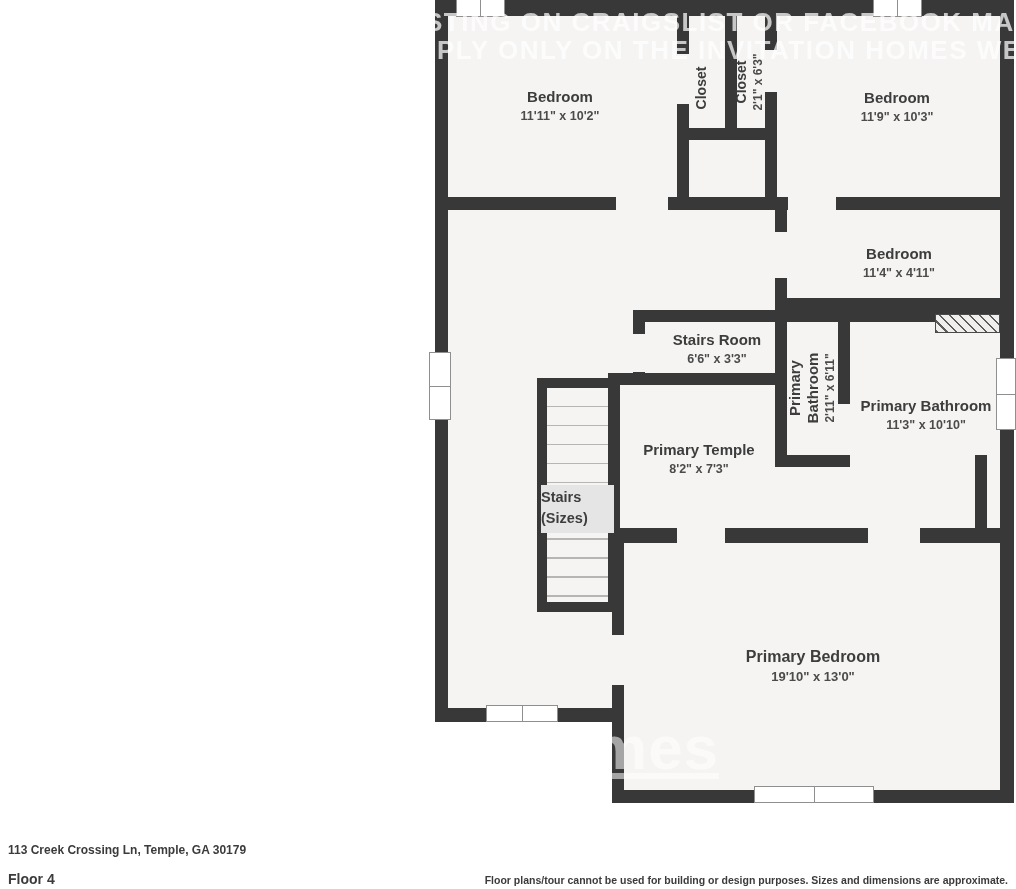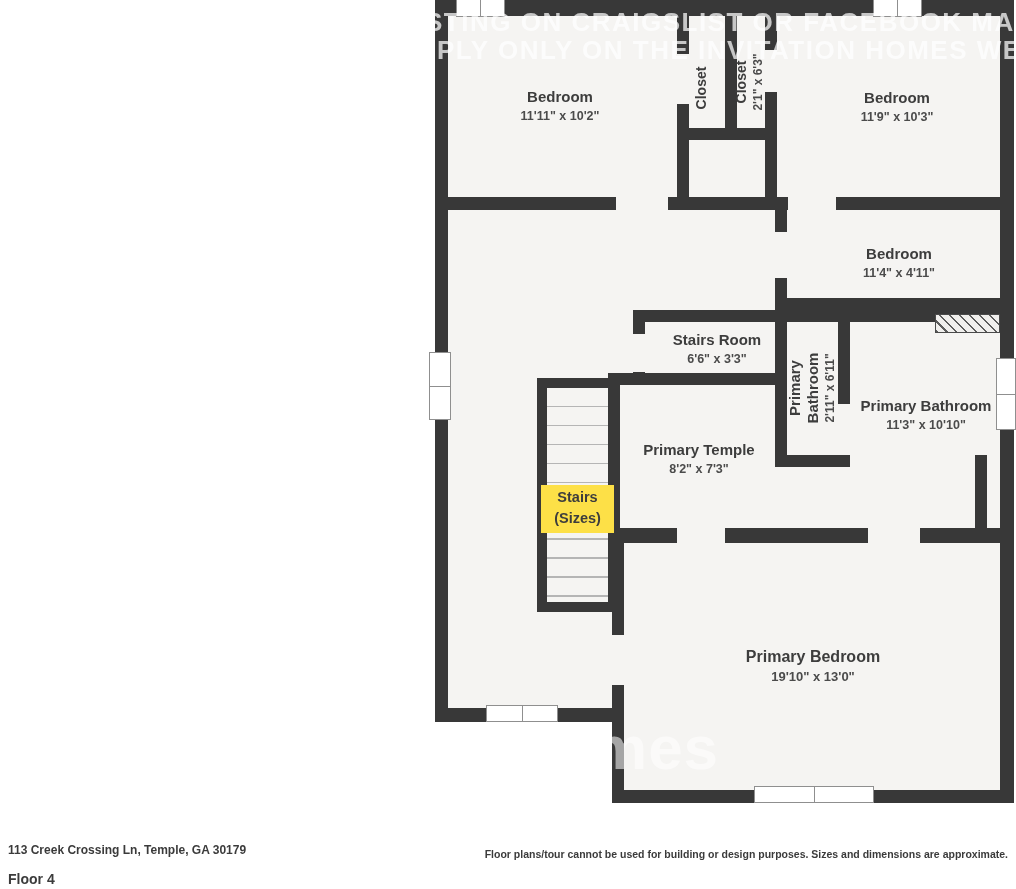--- a/index.html
+++ b/index.html
@@ -11,30 +11,30 @@
   .window-h::after{content:'';position:absolute;left:0;right:0;top:50%;height:1px;margin-top:-0.5px;background:#8f8f8f;}
   .window-v::after{content:'';position:absolute;top:0;bottom:0;left:50%;width:1px;margin-left:-0.5px;background:#8f8f8f;}
   .hatch{position:absolute;z-index:3;box-sizing:border-box;border:1.5px solid #4a4a4a;
          background:repeating-linear-gradient(45deg,#5c5c5c 0,#5c5c5c 1.5px,#f0efed 1.5px,#f0efed 7px);}
   .treads{position:absolute;z-index:2;
           background:repeating-linear-gradient(to bottom,#f5f4f2 0,#f5f4f2 17.5px,#b5b5b5 17.5px,#b5b5b5 19px);}
   .room-label{position:absolute;z-index:5;text-align:center;color:#3d3d3d;}
   .room-name{font-size:15px;font-weight:700;line-height:1.2;}
   .room-dims{font-size:12.5px;font-weight:700;color:#4b4b4b;margin-top:3px;}
   .rot{transform:rotate(-90deg);}
-  .stairs-label{position:absolute;z-index:5;background:#fde047;text-align:center;color:#3d3d3d;
+  .stairs-label{position:absolute;z-index:5;background:#e5e5e5;text-align:left;color:#3d3d3d;
                 font-size:14.5px;font-weight:700;line-height:1.45;padding-top:2px;}
   .watermark{position:absolute;z-index:9;color:rgba(255,255,255,0.72);font-weight:800;
              font-size:26px;letter-spacing:1.5px;white-space:nowrap;pointer-events:none;}
   .watermark-logo{position:absolute;z-index:9;color:rgba(255,255,255,0.55);font-weight:700;
                   font-size:62px;letter-spacing:1px;pointer-events:none;}
   .footer-text{position:absolute;z-index:6;color:#3b3b3b;font-weight:700;}
   .addr{left:8px;top:843px;font-size:12px;}
   .floor-num{left:8px;top:871px;font-size:14px;}
-  .disclaimer{right:8px;top:848px;font-size:10.5px;}
+  .disclaimer{right:8px;top:874px;font-size:10.5px;}
 </style>
 </head>
 <body>
 
 <div id="stage">
 
   <div class="floor" style="left:435px;top:0;width:579px;height:722px;"></div>
   <div class="floor" style="left:612px;top:528px;width:402px;height:275px;"></div>
 
   <div class="treads" style="left:547px;top:388px;width:61px;height:214px;"></div>
@@ -139,19 +139,19 @@
     <div>(Sizes)</div>
   </div>
 
   <div class="room-label" style="left:713px;top:647px;width:200px;">
     <div class="room-name" style="font-size:16px;">Primary Bedroom</div>
     <div class="room-dims" style="font-size:13px;">19'10" x 13'0"</div>
   </div>
 
   <div class="watermark" style="left:425px;top:7px;">STING ON CRAIGSLIST OR FACEBOOK MARKETP</div>
   <div class="watermark" style="left:437px;top:35px;">PLY ONLY ON THE INVITATION HOMES WEBSIT</div>
-  <div class="watermark-logo" style="left:592px;top:712px;">mes</div>
+  <div class="watermark-logo" style="left:592px;top:712px;text-decoration:underline;">mes</div>
 
   <div class="footer-text addr">113 Creek Crossing Ln, Temple, GA 30179</div>
   <div class="footer-text floor-num">Floor 4</div>
   <div class="footer-text disclaimer">Floor plans/tour cannot be used for building or design purposes. Sizes and dimensions are approximate.</div>
 
 </div>
 
 </body></html>

